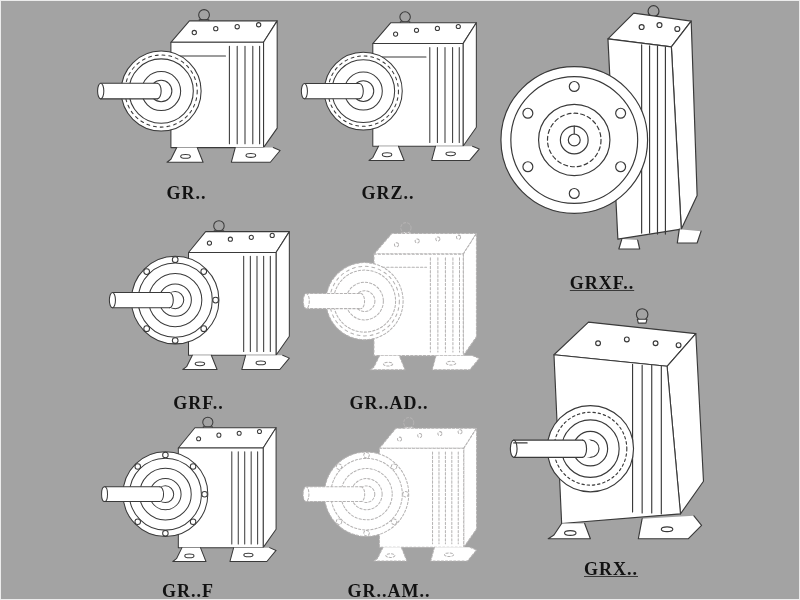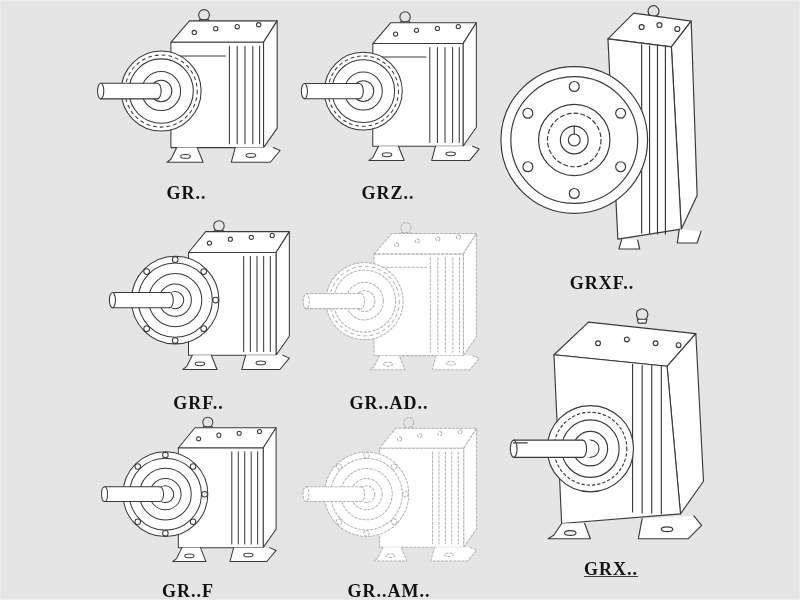--- a/index.html
+++ b/index.html
@@ -1,19 +1,19 @@
 <!DOCTYPE html>
 <html><head>
 <meta charset="utf-8">
 <style>
   * { margin:0; padding:0; box-sizing:border-box; }
   html,body { width:800px; height:600px; background:#ffffff; }
   .canvas {
     position:relative; width:800px; height:600px;
-    background:#e5e5e5; border:1px solid #ececec; overflow:hidden;
+    background:#a3a3a3; border:1px solid #ececec; overflow:hidden;
     font-family:"Liberation Serif", serif;
   }
   .cell { position:absolute; display:flex; flex-direction:column; align-items:center; color:#3a3a3a; }
   .cell svg.drawing { display:block; }
   .cell figcaption {
     font-family:"Liberation Serif", serif;
     font-weight:bold; font-size:18px; color:#121212;
     letter-spacing:1px; margin-top:2px; white-space:nowrap;
   }
   .ghost { color:#b4b2b2; }
@@ -159,21 +159,21 @@
     <figcaption>GR..</figcaption>
   </figure>
 
   <figure class="cell" style="left:292px; top:4px;">
     <svg class="drawing" width="190" height="176" viewBox="0 0 200 180">
         <use href="#gb-foot"></use>
       </svg>
     <figcaption>GRZ..</figcaption>
   </figure>
 
-  <figure class="cell" style="left:492px; top:2px;">
+  <figure class="cell" style="left:492px; top:2px;text-decoration:underline;">
     <svg class="drawing" width="218" height="268" viewBox="0 0 220 270">
         <use href="#gb-front"></use>
       </svg>
     <figcaption>GRXF..</figcaption>
   </figure>
 
   <figure class="cell" style="left:100px; top:212px;">
     <svg class="drawing" width="195" height="178" viewBox="0 0 205 180">
         <use href="#gb-flange"></use>
       </svg>

